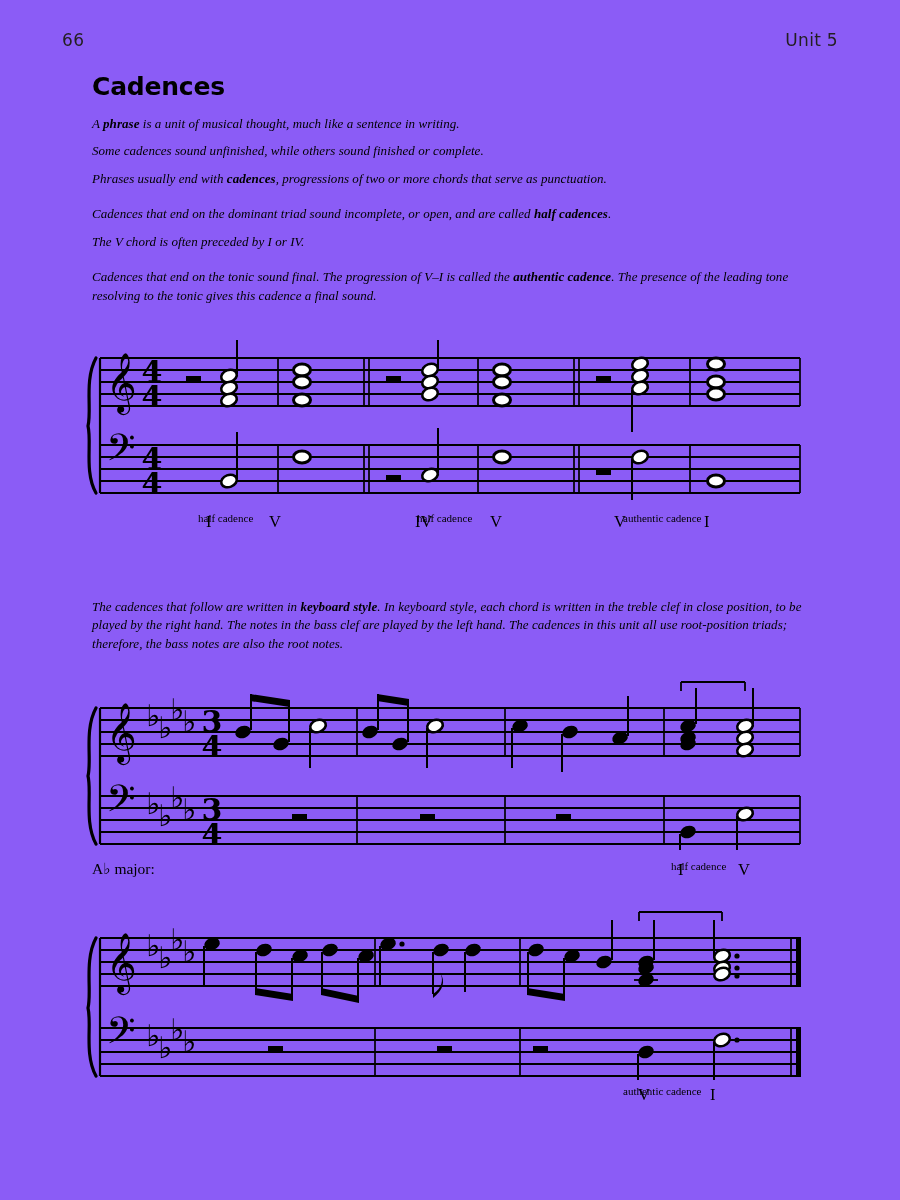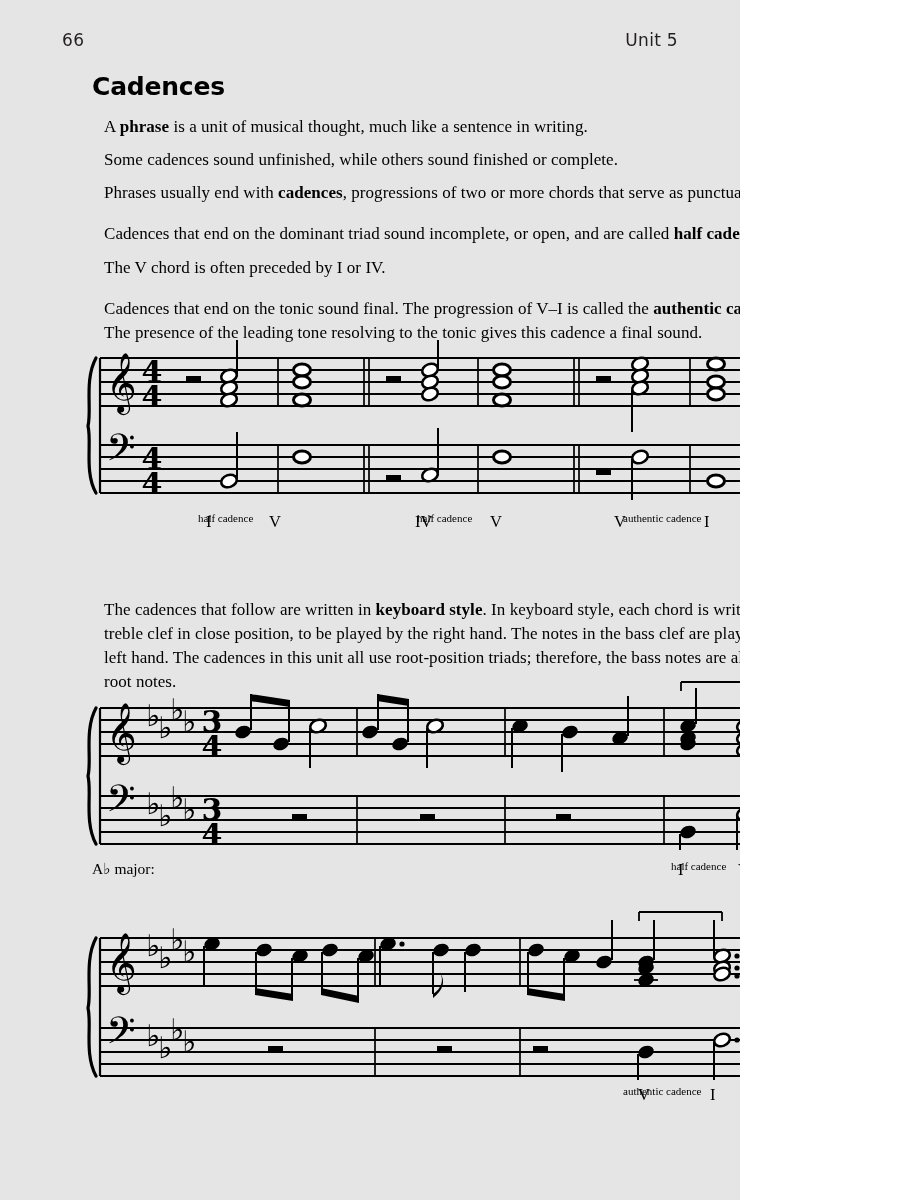--- a/index.html
+++ b/index.html
@@ -2,23 +2,23 @@
 <html><head>
 <meta charset="utf-8">
 <style>
   html, body {
     margin: 0;
     padding: 0;
     background: #ffffff;
   }
   .page {
     position: relative;
-    width: 740px;
+    width: 900px;
     height: 1200px;
-    background: #e5e5e5;
+    background: #8b5cf6;
     font-family: "Liberation Serif", "DejaVu Serif", serif;
     color: #000000;
     overflow: hidden;
   }
 
   
   .running-head {
     position: absolute;
     top: 30px;
     left: 62px;
@@ -51,24 +51,25 @@
   }
   h1.section-title {
     font-family: "DejaVu Sans", "Liberation Sans", sans-serif;
     font-weight: bold;
     font-size: 25px;
     letter-spacing: -0.2px;
     margin: 0 0 14px 0;
     color: #000;
   }
   p.body {
-    font-size: 17px;
+    font-size: 13px;
     line-height: 1.42;
-    margin: 0 0 9px 12px;
+    margin: 0 0 9px 0;
     letter-spacing: .05px;
+    font-style: italic;
   }
   p.body.gap-before { margin-top: 17px; }
   p.body b { font-weight: bold; }
 
   
   .music {
     position: absolute;
     left: 0;
     width: 900px;
   }

